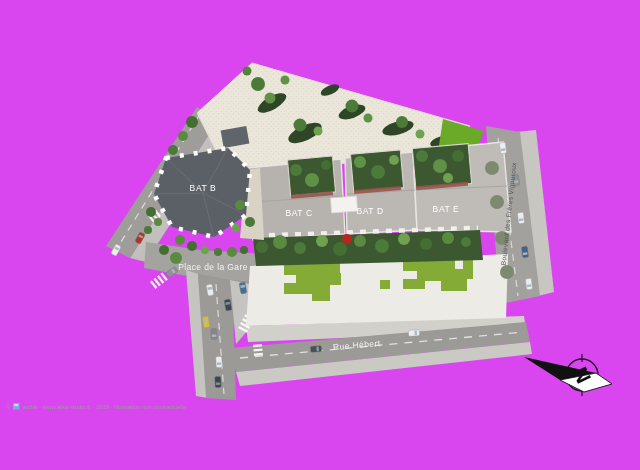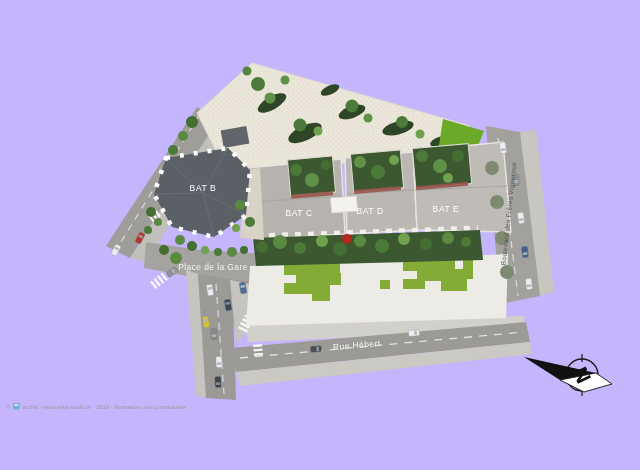--- a/index.html
+++ b/index.html
@@ -1,16 +1,16 @@
 <!DOCTYPE html>
 <html><head>
 <meta charset="utf-8">
 <style>
   html,body{margin:0;padding:0;background:#ffffff;}
-  #stage{position:relative;width:640px;height:470px;background:#c4b5fd;overflow:hidden;
+  #stage{position:relative;width:640px;height:470px;background:#d946ef;overflow:hidden;
          font-family:"Liberation Sans",sans-serif;}
   svg{position:absolute;left:0;top:0;}
   svg text{font-family:"Liberation Sans",sans-serif;}
   .bat-label{fill:#ffffff;font-size:8.5px;letter-spacing:.6px;}
   .street-label{fill:#f4f4f2;font-size:8.5px;letter-spacing:.4px;}
   .blvd-label{fill:#55565a;font-size:6.6px;letter-spacing:.3px;}
   .credit-text{fill:#9b9b9b;font-size:5.8px;}
 </style>
 </head>
 <body>

